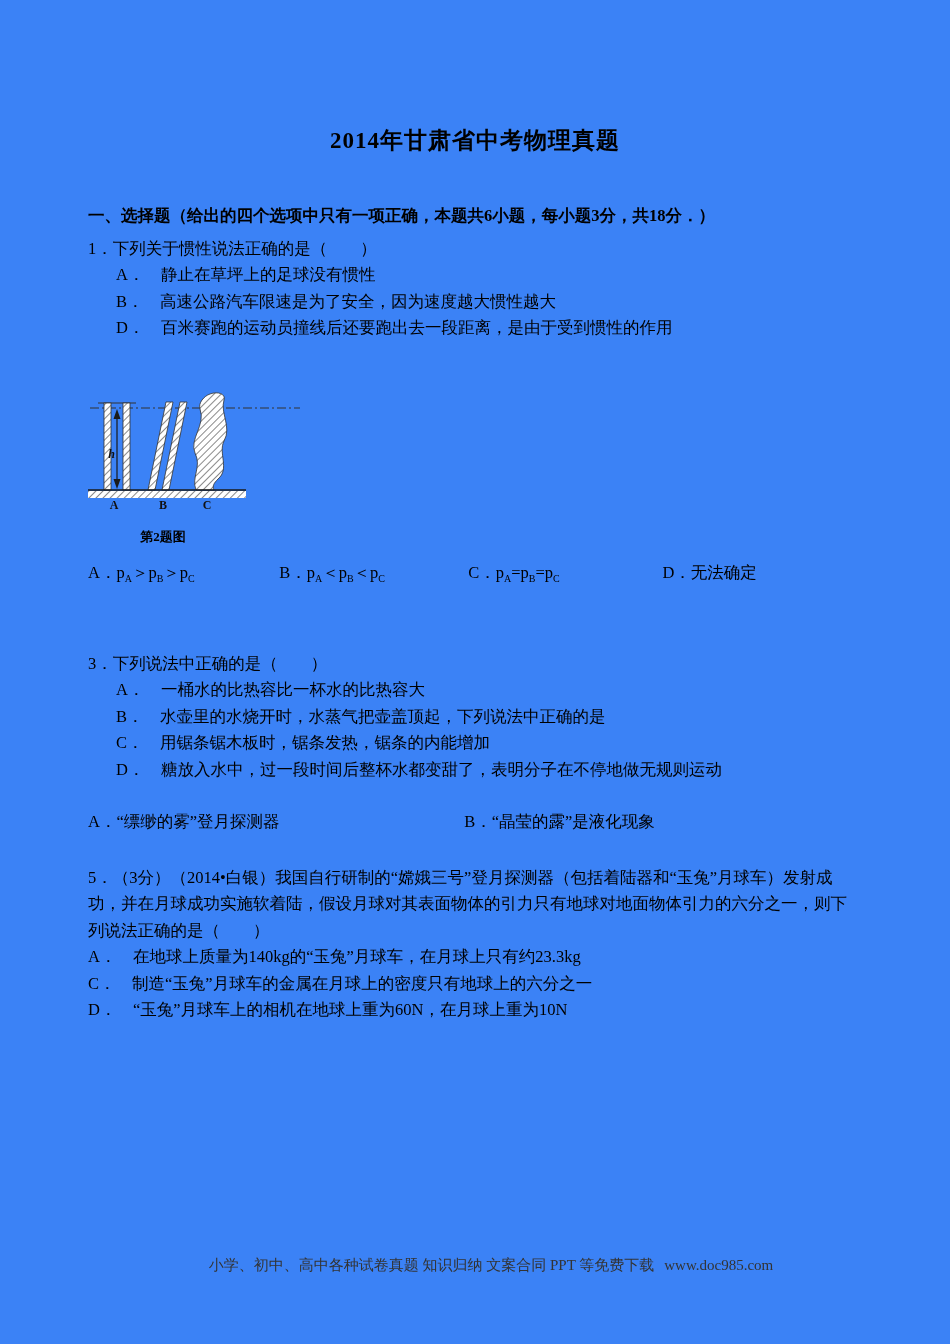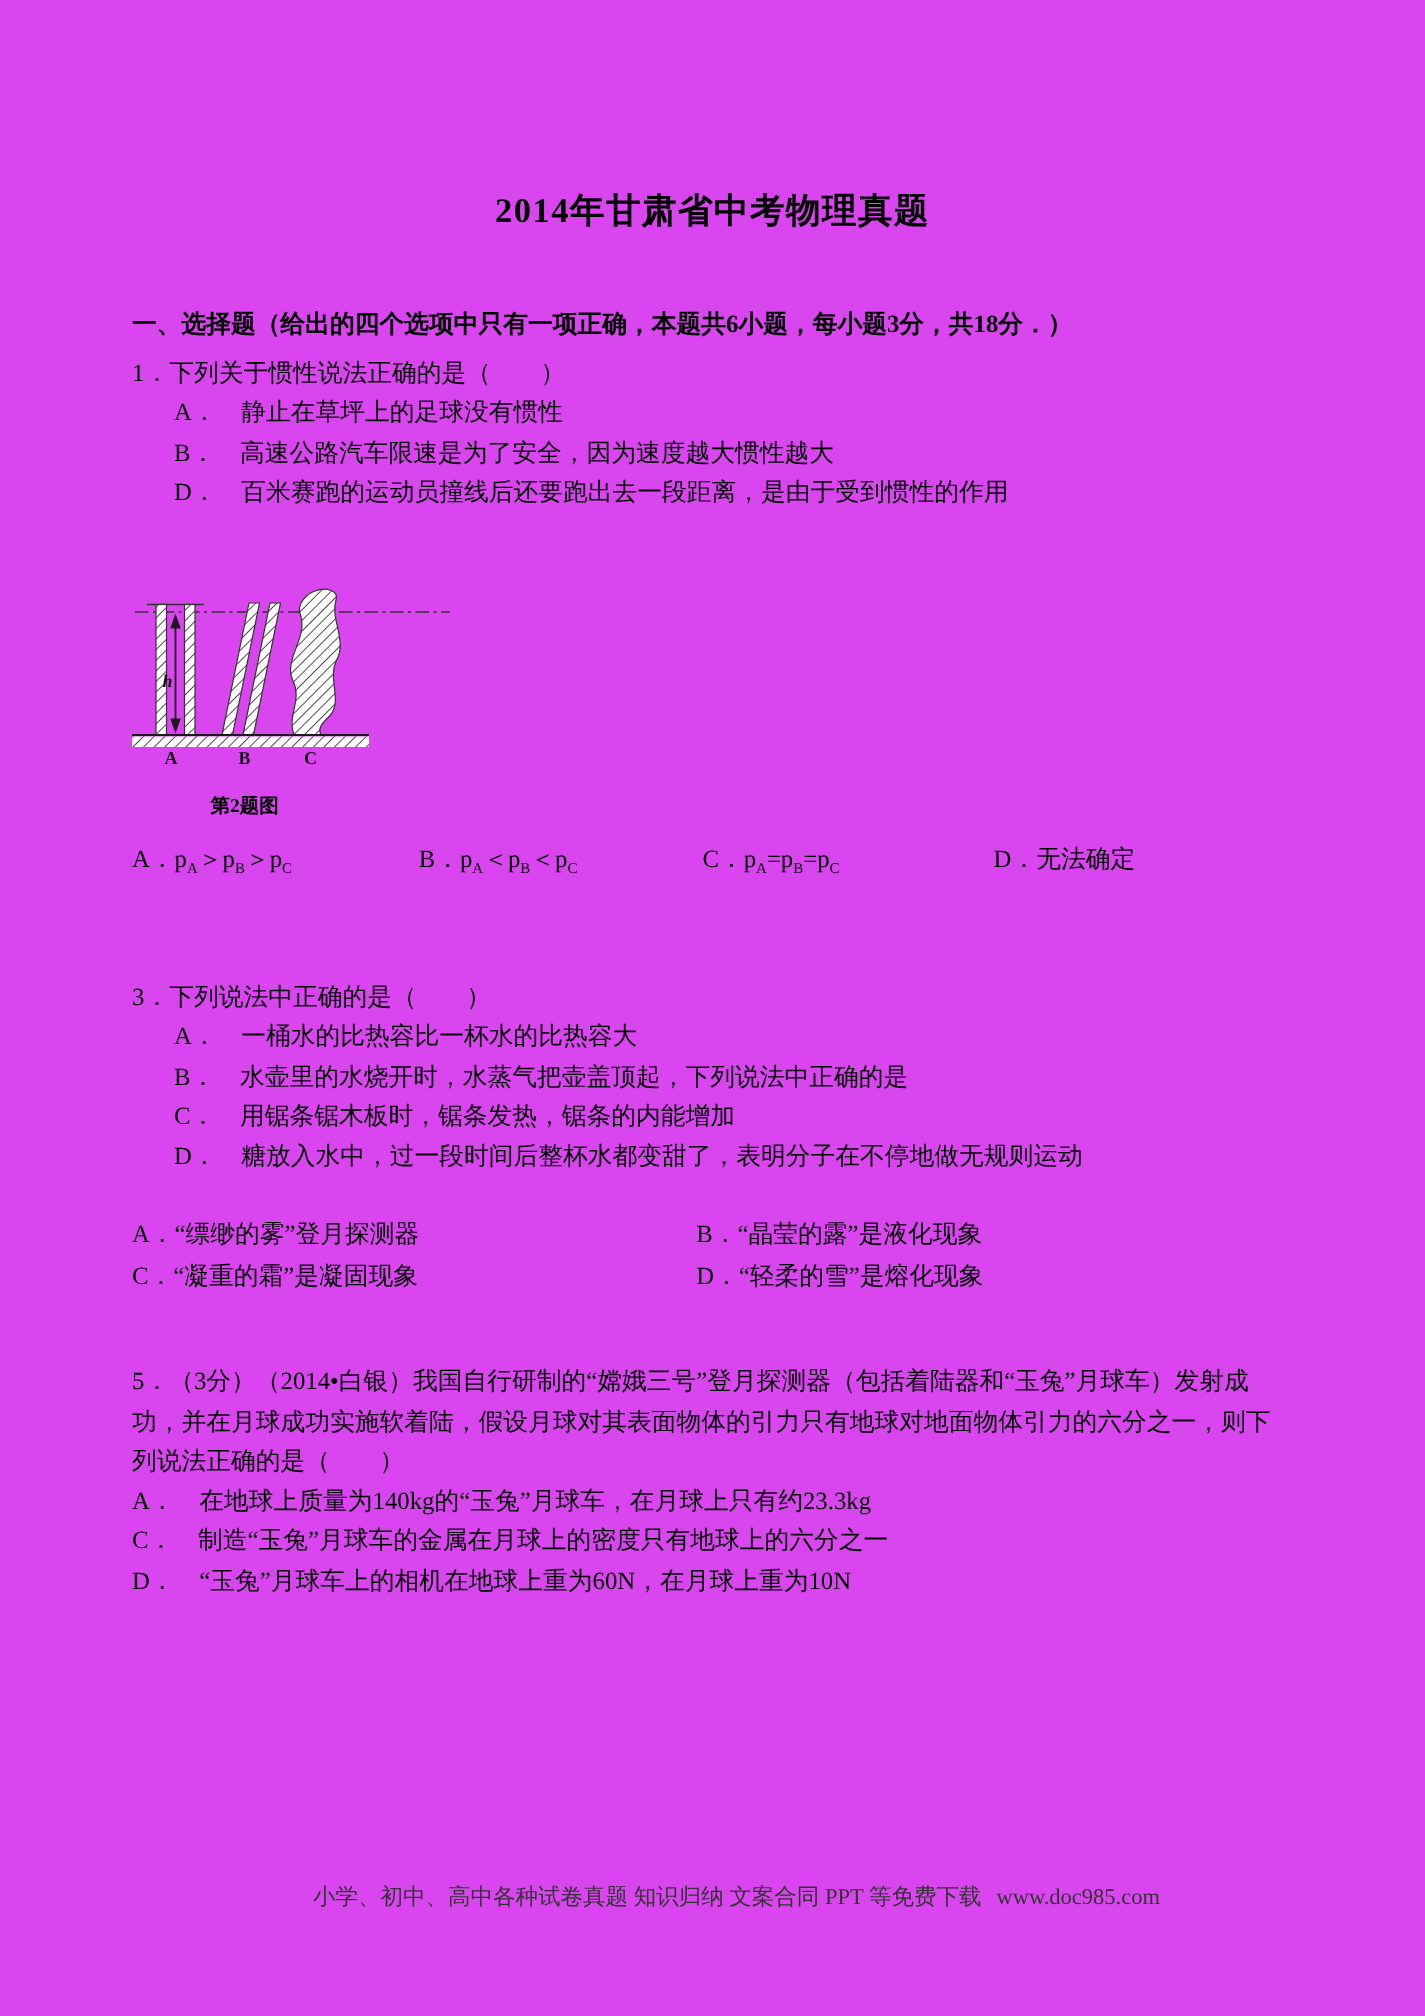--- a/index.html
+++ b/index.html
@@ -1,18 +1,18 @@
 <!DOCTYPE html>
 <html><head>
 <meta charset="utf-8">
 <style>
   * { margin:0; padding:0; box-sizing:border-box; }
   html,body { background:#ffffff; }
   .page {
-    width:950px; height:1344px; position:relative; background:#d946ef;
+    width:950px; height:1344px; position:relative; background:#3b82f6;
     font-family:"Liberation Serif","DejaVu Serif",serif;
     font-size:16.5px; line-height:26.5px; color:#000;
     overflow:hidden; margin:0 auto;
   }
   .content { padding:126px 88px 0 88px; }
   .title { font-size:23px; line-height:30px; font-weight:700; text-align:center; letter-spacing:1px; }
   .section-header { margin-top:47px; font-weight:700; }
   .q1 { margin-top:6px; }
   .opt-indent { padding-left:28px; }
   .q2 { margin-top:36px; }
@@ -21,21 +21,21 @@
   .q2-options { margin-top:14px; white-space:nowrap; }
   .q2-opt { display:inline-block; }
   .q2-opt.w1 { width:187px; }
   .q2-opt.w2 { width:185px; }
   .q2-opt.w3 { width:190px; }
   sub { font-size:10px; }
   .q3 { margin-top:58px; }
   .q4 { margin-top:26px; }
   .options-2col { margin-top:1px; }
   .opt-col { display:inline-block; width:372px; vertical-align:top; }
-  .q5 { margin-top:44px; }
+  .q5 { margin-top:29px; }
   .footer {
     position:absolute; left:16px; bottom:70px; width:100%;
     text-align:center; font-size:15px; line-height:18px; color:#333;
   }
   .footer-link { margin-left:10px; color:#333; cursor:pointer; }
   .fig-svg text { font-family:"Liberation Serif","DejaVu Serif",serif; fill:#111; }
 </style>
 </head>
 <body>
 
@@ -114,24 +114,20 @@
       <p class="opt-indent">B．　水壶里的水烧开时，水蒸气把壶盖顶起，下列说法中正确的是</p>
       <p class="opt-indent">C．　用锯条锯木板时，锯条发热，锯条的内能增加</p>
       <p class="opt-indent">D．　糖放入水中，过一段时间后整杯水都变甜了，表明分子在不停地做无规则运动</p>
     </div>
 
     <div class="q4">
       <div class="options-2col">
         <span class="opt-col">A．“缥缈的雾”登月探测器</span>
         <span class="opt-col">B．“晶莹的露”是液化现象</span>
       </div>
-      <div class="options-2col">
-        <span class="opt-col">C．“凝重的霜”是凝固现象</span>
-        <span class="opt-col">D．“轻柔的雪”是熔化现象</span>
-      </div>
     </div>
 
     <div class="q5">
       <p>5．（3分）（2014•白银）我国自行研制的“嫦娥三号”登月探测器（包括着陆器和“玉兔”月球车）发射成功，并在月球成功实施软着陆，假设月球对其表面物体的引力只有地球对地面物体引力的六分之一，则下列说法正确的是（　　）</p>
       <p>A．　在地球上质量为140kg的“玉兔”月球车，在月球上只有约23.3kg</p>
       <p>C．　制造“玉兔”月球车的金属在月球上的密度只有地球上的六分之一</p>
       <p>D．　“玉兔”月球车上的相机在地球上重为60N，在月球上重为10N</p>
     </div>
 
   </div>

